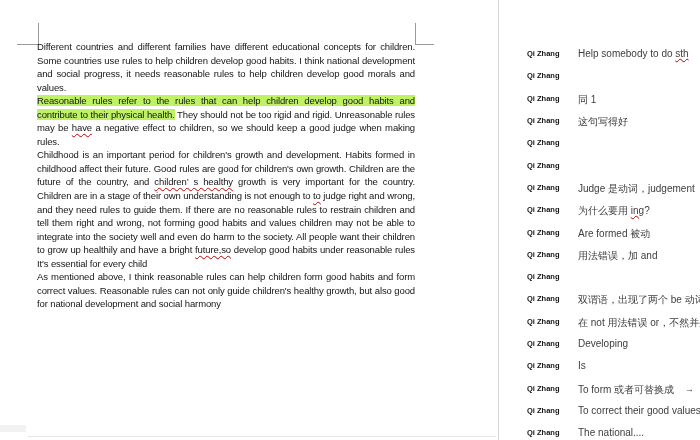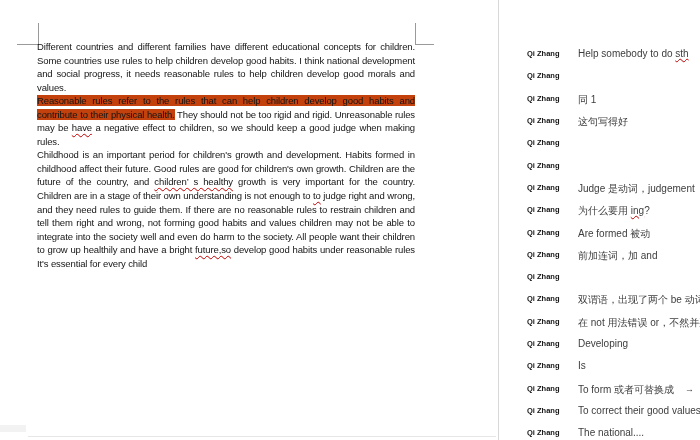--- a/index.html
+++ b/index.html
@@ -13,21 +13,21 @@
   .crop-mark.tl{left:17px;top:23px;width:21px;height:21px;
     border-right:1px solid #9a9a9a;border-bottom:1px solid #9a9a9a;}
   .crop-mark.tr{left:415px;top:23px;width:18px;height:21px;
     border-left:1px solid #9a9a9a;border-bottom:1px solid #9a9a9a;}
   .doc-text{
     position:absolute;left:37px;top:40px;width:378px;
     font-size:9.5px;line-height:13.55px;letter-spacing:-0.12px;
     color:#151515;text-align:justify;
   }
   .doc-text p{margin:0;padding:0;}
-  .hl{background:#c2410c;margin-top:42px;}
+  .hl{background:#bef264;margin-top:42px;}
   .sq{
     text-decoration-line:underline;text-decoration-style:wavy;
     text-decoration-color:#c00000;text-decoration-thickness:1px;
     text-underline-offset:2px;
   }
   .page-bottom-edge{position:absolute;left:28px;top:436px;width:468px;height:1px;background:#e6e6e6;}
   .corner-smudge{position:absolute;left:0;top:425px;width:26px;height:7px;background:#f2f2f2;}
   
   .divider{position:absolute;left:498px;top:0;width:1px;height:440px;background:#d8d8d8;}
   .comments{position:absolute;left:499px;top:46px;width:201px;height:394px;overflow:hidden;}
@@ -53,20 +53,21 @@
 
 <div class="screen">
 
   <div class="doc-area">
     <div class="crop-mark tl"></div>
     <div class="crop-mark tr"></div>
     <div class="doc-text" id="doc-text">
         <p><span>Different countries and different families have different educational concepts for children. Some countries use rules to help children develop good habits. I think national development and social progress, it needs reasonable rules to help children develop good morals and values.</span></p>
         <p><span class="hl">Reasonable rules refer to the rules that can help children develop good habits and contribute to their physical health.</span><span> They should not be too rigid and rigid. Unreasonable rules may be </span><span class="sq">have</span><span> a negative effect to children, so we should keep a good judge when making rules.</span></p>
         <p><span>Childhood is an important period for children's growth and development. Habits formed in childhood affect their future. Good rules are good for children's own growth. Children are the future of the country, and </span><span class="sq">children’ s  healthy</span><span> growth is very important for the country. Children are in a stage of their own understanding is not enough to </span><span class="sq">to</span><span> judge right and wrong, and they need rules to guide them. If there are no reasonable rules to restrain children and tell them right and wrong, not forming good habits and values children may not be able to integrate into the society well and even do harm to the society. All people want their children to grow up healthily and have a bright </span><span class="sq">future,so</span><span>  develop good habits under reasonable rules It's essential for every child</span></p>
+        <p><span>As mentioned above, I think reasonable rules can help children form good habits and form correct values. Reasonable rules can not only guide children's healthy growth, but also good for national development and social harmony</span></p>
       </div>
     <div class="page-bottom-edge"></div>
     <div class="corner-smudge"></div>
   </div>
 
   <div class="divider"></div>
 
   <div class="comments" id="comments">
       <div class="comment-row">
         <span class="comment-author">Qi Zhang</span>
@@ -96,21 +97,21 @@
       <div class="comment-row">
         <span class="comment-author">Qi Zhang</span>
         <span class="comment-text"><span>为什么要用 </span><span class="sq">ing</span><span>?</span></span>
       </div>
       <div class="comment-row">
         <span class="comment-author">Qi Zhang</span>
         <span class="comment-text"><span>Are formed 被动</span></span>
       </div>
       <div class="comment-row">
         <span class="comment-author">Qi Zhang</span>
-        <span class="comment-text"><span>前加连词，加 and</span></span>
+        <span class="comment-text"><span>用法错误，加 and</span></span>
       </div>
       <div class="comment-row">
         <span class="comment-author">Qi Zhang</span>
       </div>
       <div class="comment-row">
         <span class="comment-author">Qi Zhang</span>
         <span class="comment-text"><span>双谓语，出现了两个 be 动词</span></span>
       </div>
       <div class="comment-row">
         <span class="comment-author">Qi Zhang</span>

